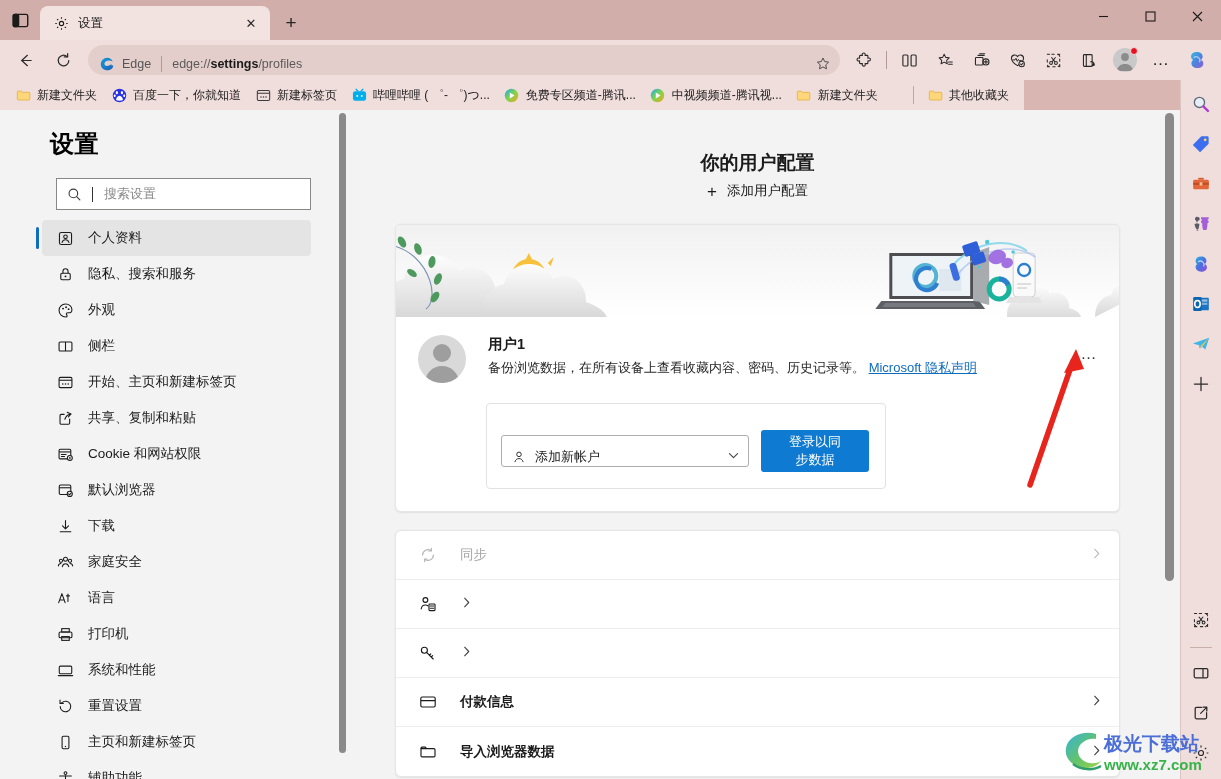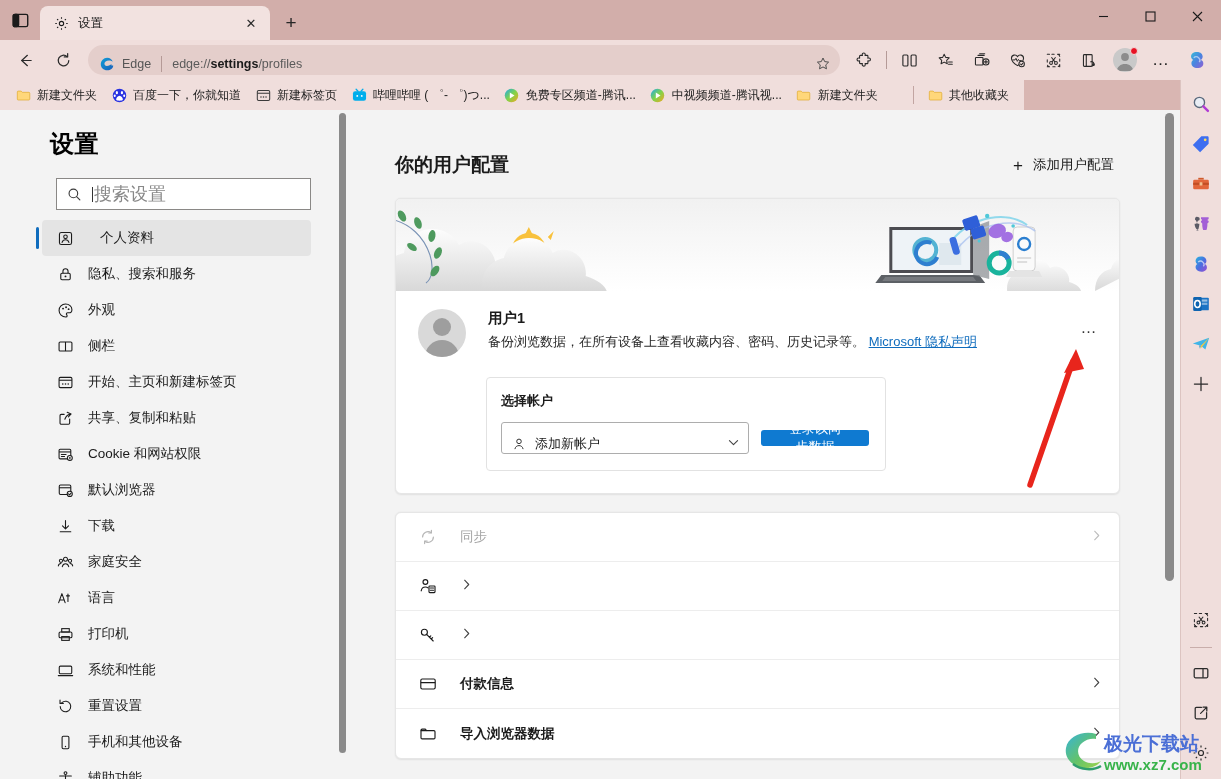--- a/index.html
+++ b/index.html
@@ -132,29 +132,29 @@
     font-size: 24px; font-weight: 600; color: #000; margin: 18px 0 0 50px;
     letter-spacing: .5px;
   }
   .search-wrap { margin: 18px 0 0 56px; width: 255px; }
   .search-box {
     height: 32px; background: #fff; border: 1px solid #8a8886;
     display: flex; align-items: center; padding: 0 8px;
   }
   .search-box .s-ico { width:18px; height:18px; flex:0 0 18px; display:flex; align-items:center; justify-content:center; }
   .search-caret { width:1px; height:15px; background:#333; margin-left:9px; }
-  .search-ph { font-size: 18px; color: #888; margin-left: 1px; }
+  .search-ph { font-size: 13px; color: #888; margin-left: 11px; }
 
   .navlist { margin-top: 10px; }
   .navitem {
     display: flex; align-items: center; height: 36px; margin-left: 42px;
     width: 269px; padding-left: 14px; border-radius: 4px; cursor: pointer;
     position: relative; color: #1b1b1b; font-size: 13.5px;
   }
-  .navitem.active { background: #e4e4e4; gap: 12px; }
+  .navitem.active { background: #e4e4e4; }
   .navitem.active::before {
     content: ""; position: absolute; left: -6px; top: 7px;
     width: 3px; height: 22px; background: #0f6cbd; border-radius: 2px;
   }
   .navitem .n-ico { width: 18px; height: 18px; flex: 0 0 18px; display:flex; align-items:center; justify-content:center; margin-right: 14px; }
   .navitem .n-lbl { white-space: nowrap; }
 
   
   .nav-scroll {
     position: absolute; left: 338px; top: 0px; width: 10px; height: 669px;
@@ -166,20 +166,21 @@
 
   
   .content {
     position: absolute; left: 350px; top: 0; width: 830px; height: 669px;
     background: #f3f3f3; padding: 0;
   }
   .content-inner { position: relative; width: 830px; }
   .content-head {
     display: flex; align-items: center; justify-content: space-between;
     margin: 40px 60px 0 45px;
+    flex-direction: column;
   }
   .content-head h1 { font-size: 19px; font-weight: 700; color: #1b1b1b; }
   .add-profile {
     display: flex; align-items: center; cursor: pointer; color: #1b1b1b;
     font-size: 13.5px; height: 30px; padding: 0 6px; border-radius: 4px;
   }
   .add-profile .plus { font-size: 17px; font-weight: 300; margin-right: 10px; line-height: 1; }
 
   .card {
     background: #fff; border: 1px solid #e6e6e6; border-radius: 6px;
@@ -216,21 +217,21 @@
   .signin-row { display: flex; align-items: center; margin-top: 12px; }
   .acct-select {
     flex: 0 0 248px; height: 32px; border: 1px solid #adadad; border-radius: 3px;
     background: #fff; display: flex; align-items: center; padding: 12px 8px 0 9px;
     cursor: pointer; font-size: 13px; color: #1b1b1b;
   }
   .acct-select .a-ico { width: 16px; height:16px; flex:0 0 16px; display:flex; align-items:center; justify-content:center; margin-right: 8px;}
   .acct-select .a-lbl { flex: 1; }
   .acct-select .chev { color:#444; }
   .signin-btn {
-    margin-left: 12px; height: 16px; padding: 0 22px; border: none; border-radius: 3px;
+    margin-left: 12px; height: 42px; padding: 0 22px; border: none; border-radius: 3px;
     background: #0f7ad1; color: #fff; font-size: 13px; cursor: pointer;
     font-family: "Liberation Sans", sans-serif; display:flex; align-items:center;
   }
 
   .list-card {
     background: #fff; border: 1px solid #e6e6e6; border-radius: 6px;
     margin: 18px 60px 0 45px; box-shadow: 0 .6px 1.8px rgba(0,0,0,.08); overflow: hidden;
   }
   .lrow {
     display: flex; align-items: center; height: 49px; padding: 0 16px 0 22px;
@@ -768,21 +769,21 @@
             </span>
           <span class="n-lbl">重置设置</span>
         </div>
         <div class="navitem">
           <span class="n-ico">
               <svg width="17" height="17" viewBox="0 0 18 18">
                 <rect x="5.4" y="2.4" width="7.2" height="13.2" rx="1.3" fill="none" stroke="#1b1b1b" stroke-width="1.15"></rect>
                 <circle cx="9" cy="13.2" r=".7" fill="#1b1b1b"></circle>
               </svg>
             </span>
-          <span class="n-lbl">手机和其他设备</span>
+          <span class="n-lbl">主页和新建标签页</span>
         </div>
         <div class="navitem">
           <span class="n-ico">
               <svg width="17" height="17" viewBox="0 0 18 18">
                 <circle cx="9" cy="3.3" r="1.5" fill="none" stroke="#1b1b1b" stroke-width="1.15"></circle>
                 <path d="M2.8 6.4h12.4M9 5.8v5M9 10.8l-3 5M9 10.8l3 5" fill="none" stroke="#1b1b1b" stroke-width="1.15" stroke-linecap="round"></path>
               </svg>
             </span>
           <span class="n-lbl">辅助功能</span>
         </div>
@@ -899,21 +900,20 @@
               <div class="p-name">用户1</div>
               <div class="p-desc">
                 <span>备份浏览数据，在所有设备上查看收藏内容、密码、历史记录等。</span>
                 <a href="#">Microsoft 隐私声明</a>
               </div>
             </div>
             <div class="p-more">…</div>
           </div>
 
           <div class="signin-box">
-            <div class="signin-label">选择帐户</div>
             <div class="signin-row">
               <div class="acct-select">
                 <span class="a-ico">
                   <svg width="14" height="14" viewBox="0 0 16 16">
                       <circle cx="8" cy="5" r="2.6" fill="none" stroke="#2b2b2b" stroke-width="1.1"></circle>
                       <path d="M3.4 13.4c.5-2.3 2.4-3.6 4.6-3.6s4.1 1.3 4.6 3.6" fill="none" stroke="#2b2b2b" stroke-width="1.1" stroke-linecap="round"></path>
                     </svg>
                 </span>
                 <span class="a-lbl">添加新帐户</span>
                 <span class="chev">

